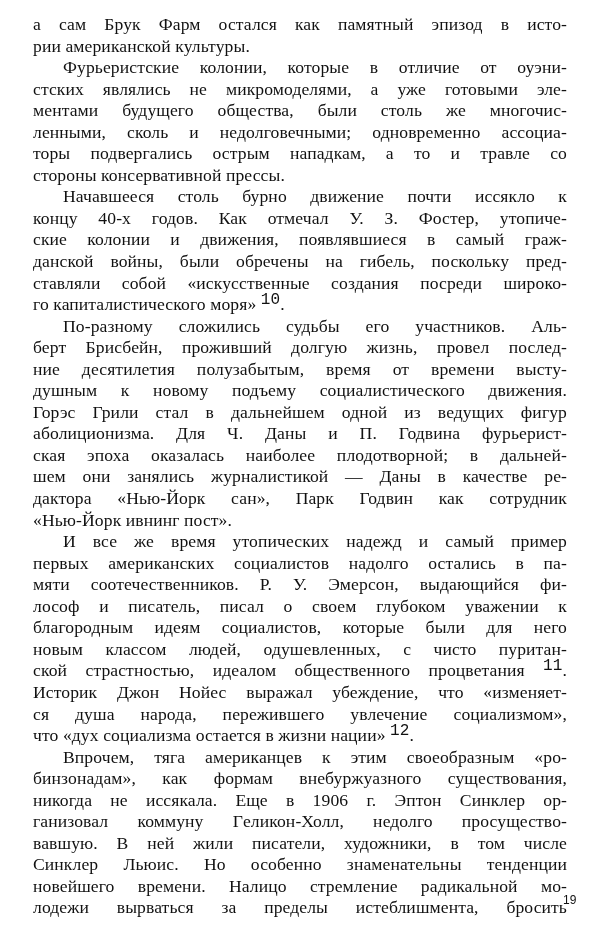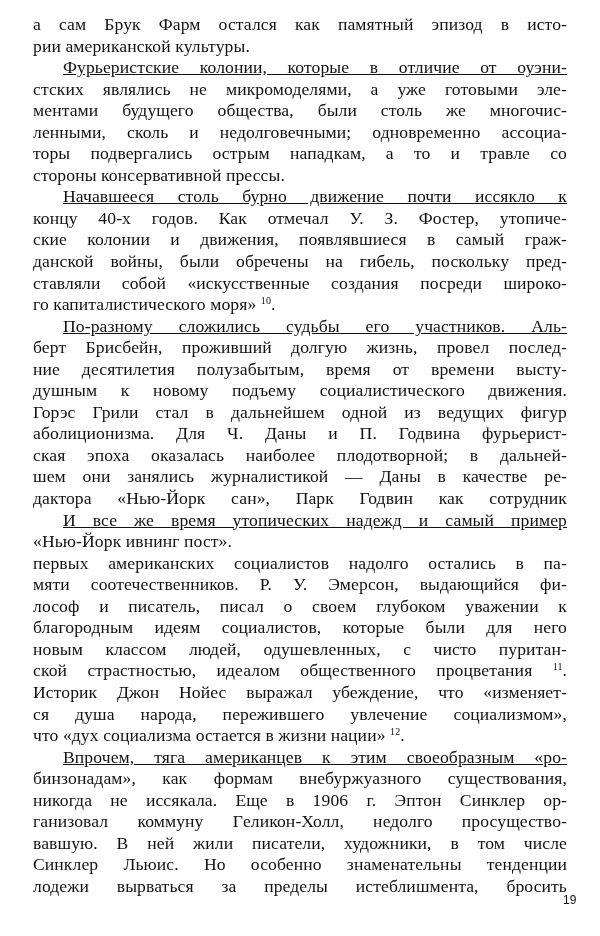--- a/index.html
+++ b/index.html
@@ -25,29 +25,29 @@
     height: 21.55px;
     line-height: 21.55px;
     font-size: 17.6px;
     white-space: nowrap;
     text-align: justify;
     text-align-last: justify;
     letter-spacing: 0.1px;
   }
   .line.indent {
     padding-left: 30px;
-    text-decoration: underline;
   }
   .line.last {
     text-align-last: left;
   }
   sup {
-    font-size: 10px;
+    font-size: 16px;
     line-height: 0;
     vertical-align: 6px;
+    font-family: Liberation Mono, monospace;
   }
   .page-number {
     position: absolute;
     left: 563px;
     top: 893px;
     font-family: "Liberation Sans", "DejaVu Sans", sans-serif;
     font-weight: normal;
     font-size: 12px;
   }
 </style>
@@ -71,33 +71,34 @@
     <div class="line last"><span>го капиталистического моря»</span> <sup>10</sup><span>.</span></div>
     <div class="line indent"><span>По-разному сложились судьбы его участников. Аль-</span></div>
     <div class="line"><span>берт Брисбейн, проживший долгую жизнь, провел послед-</span></div>
     <div class="line"><span>ние десятилетия полузабытым, время от времени высту-</span></div>
     <div class="line"><span>душным к новому подъему социалистического движения.</span></div>
     <div class="line"><span>Горэс Грили стал в дальнейшем одной из ведущих фигур</span></div>
     <div class="line"><span>аболиционизма. Для Ч. Даны и П. Годвина фурьерист-</span></div>
     <div class="line"><span>ская эпоха оказалась наиболее плодотворной; в дальней-</span></div>
     <div class="line"><span>шем они занялись журналистикой — Даны в качестве ре-</span></div>
     <div class="line"><span>дактора «Нью-Йорк сан», Парк Годвин как сотрудник</span></div>
+    <div class="line last"><span>«Нью-Йорк ивнинг пост».</span></div>
     <div class="line indent"><span>И все же время утопических надежд и самый пример</span></div>
-    <div class="line last"><span>«Нью-Йорк ивнинг пост».</span></div>
     <div class="line"><span>первых американских социалистов надолго остались в па-</span></div>
     <div class="line"><span>мяти соотечественников. Р. У. Эмерсон, выдающийся фи-</span></div>
     <div class="line"><span>лософ и писатель, писал о своем глубоком уважении к</span></div>
     <div class="line"><span>благородным идеям социалистов, которые были для него</span></div>
     <div class="line"><span>новым классом людей, одушевленных, с чисто пуритан-</span></div>
     <div class="line"><span>ской страстностью, идеалом общественного процветания</span> <sup>11</sup><span>.</span></div>
     <div class="line"><span>Историк Джон Нойес выражал убеждение, что «изменяет-</span></div>
     <div class="line"><span>ся душа народа, пережившего увлечение социализмом»,</span></div>
     <div class="line last"><span>что «дух социализма остается в жизни нации»</span> <sup>12</sup><span>.</span></div>
     <div class="line indent"><span>Впрочем, тяга американцев к этим своеобразным «ро-</span></div>
     <div class="line"><span>бинзонадам», как формам внебуржуазного существования,</span></div>
     <div class="line"><span>никогда не иссякала. Еще в 1906 г. Эптон Синклер ор-</span></div>
     <div class="line"><span>ганизовал коммуну Гeликон-Холл, недолго просущество-</span></div>
     <div class="line"><span>вавшую. В ней жили писатели, художники, в том числе</span></div>
     <div class="line"><span>Синклер Льюис. Но особенно знаменательны тенденции</span></div>
+    <div class="line"><span>новейшего времени. Налицо стремление радикальной мо-</span></div>
     <div class="line"><span>лодежи вырваться за пределы истеблишмента, бросить</span></div>
   </div>
 
 <div class="page-number">19</div>
 
 </body></html>

